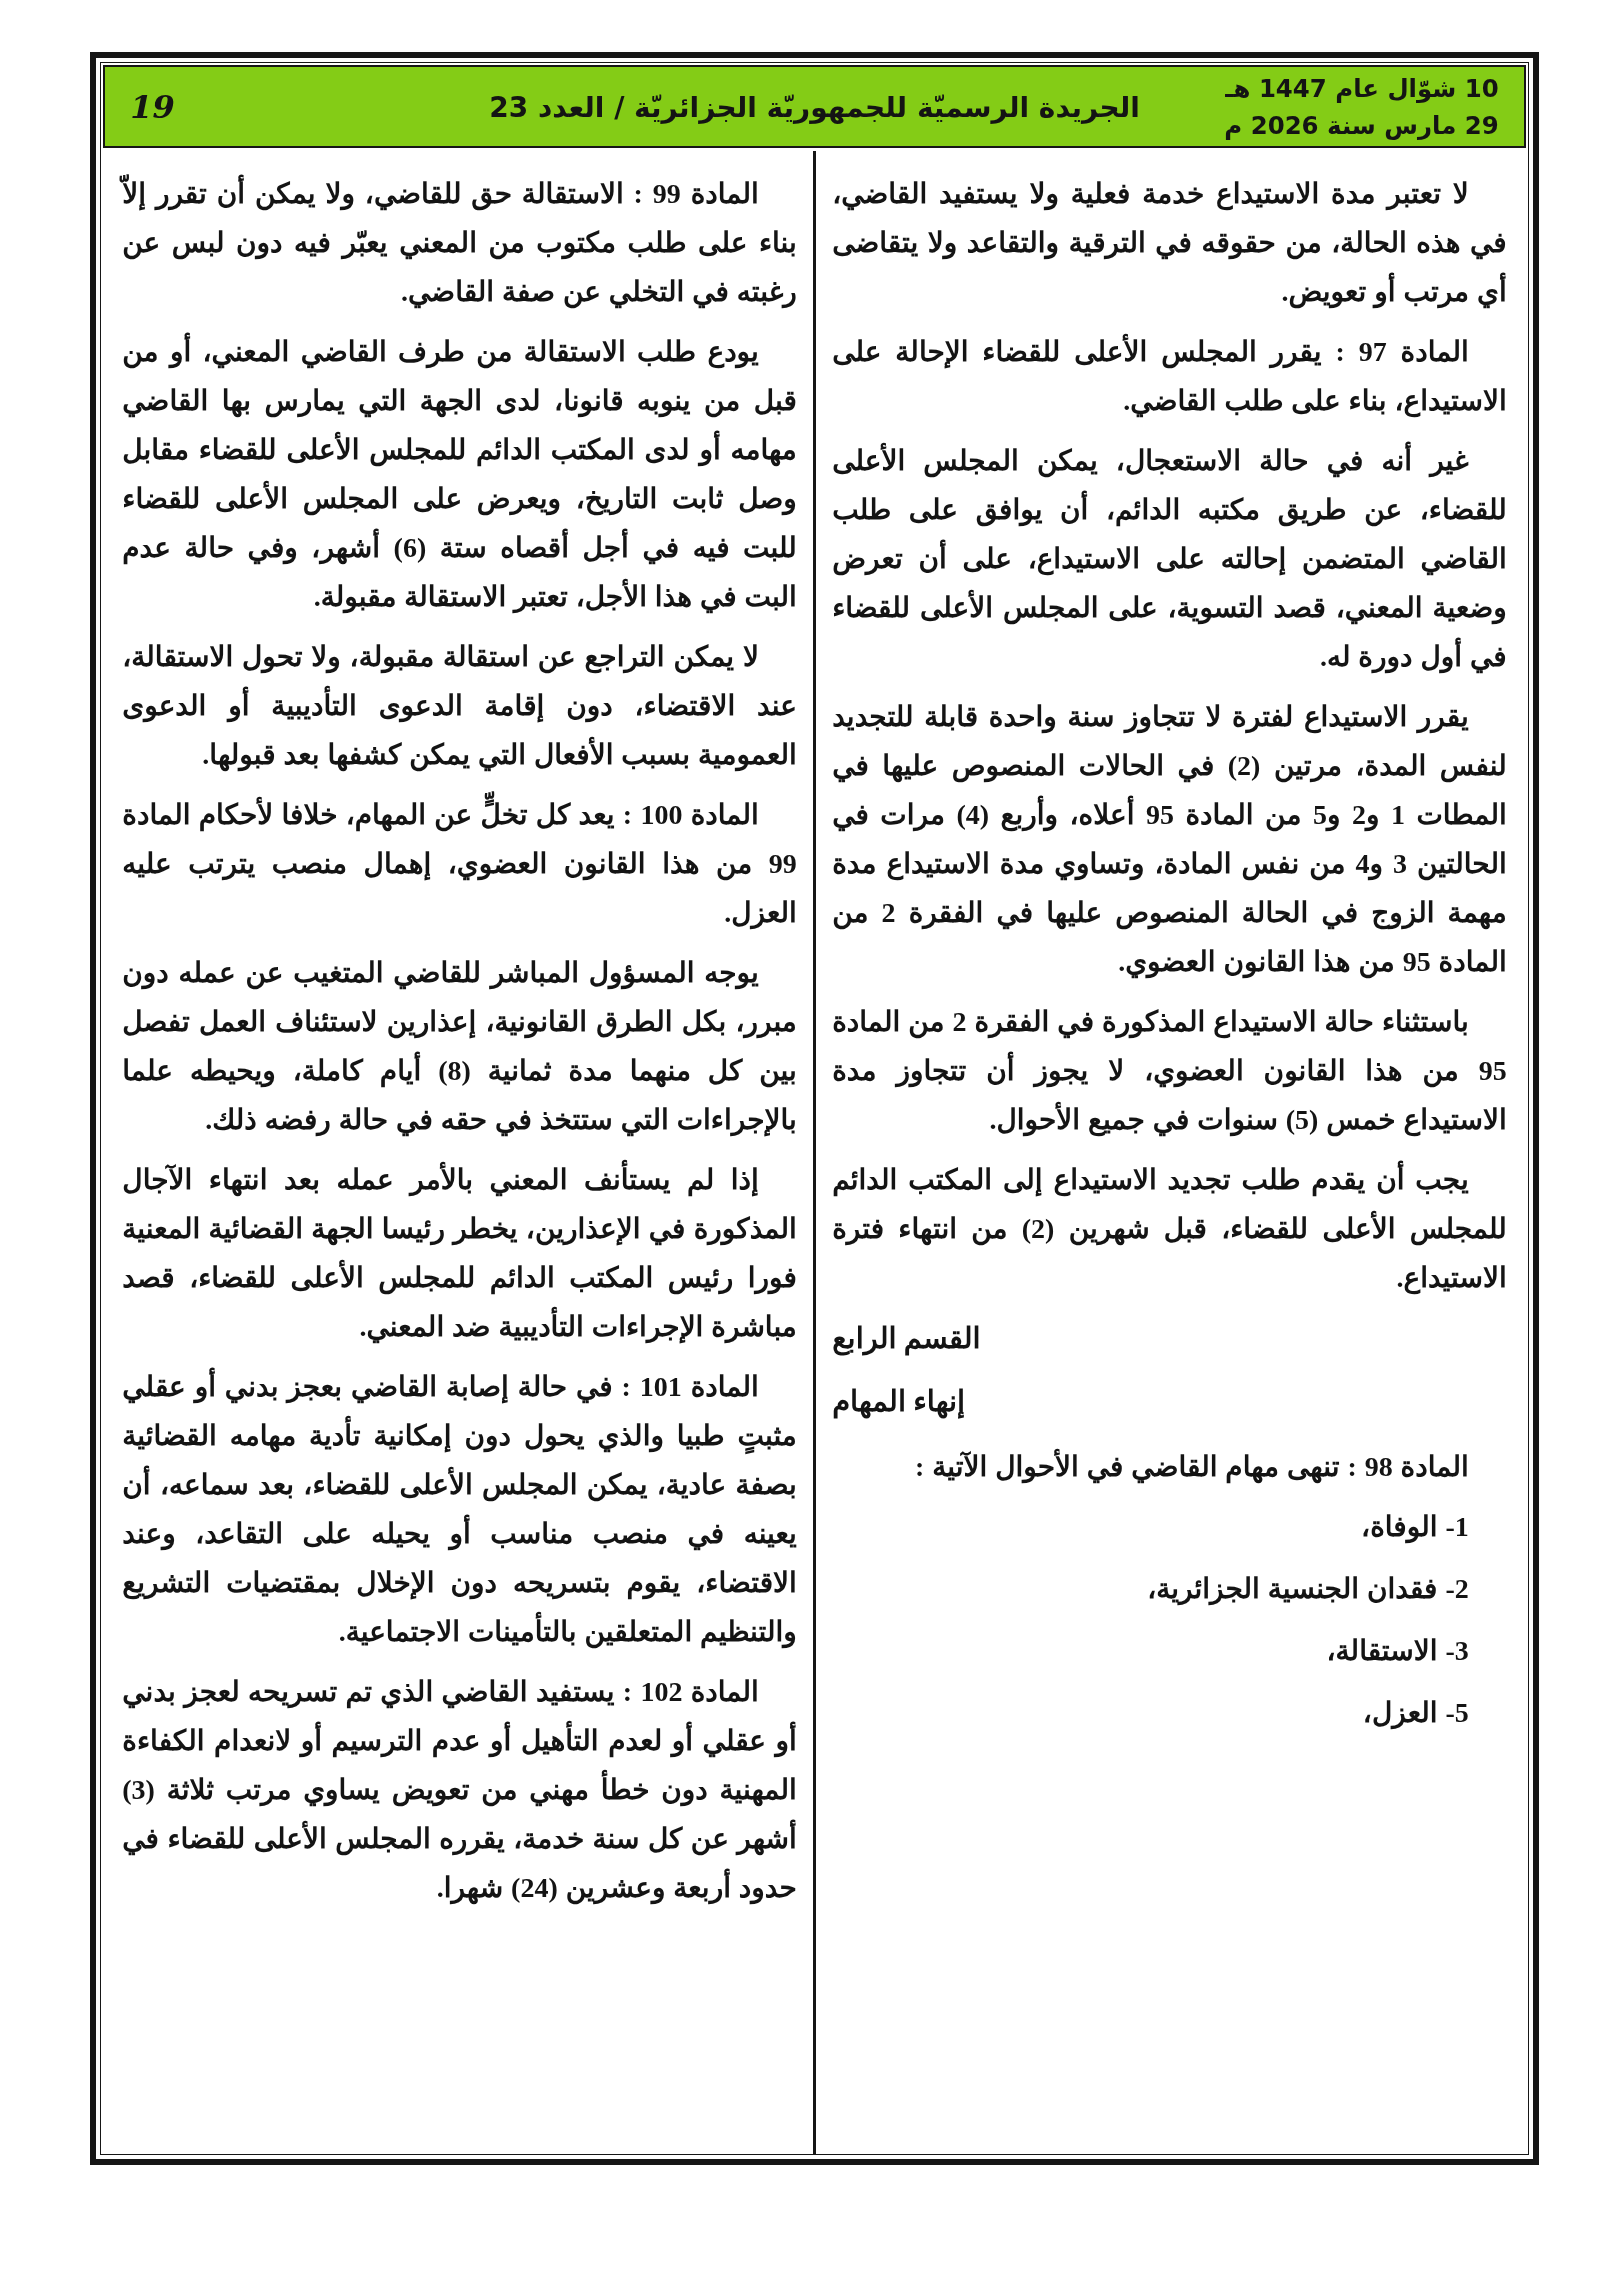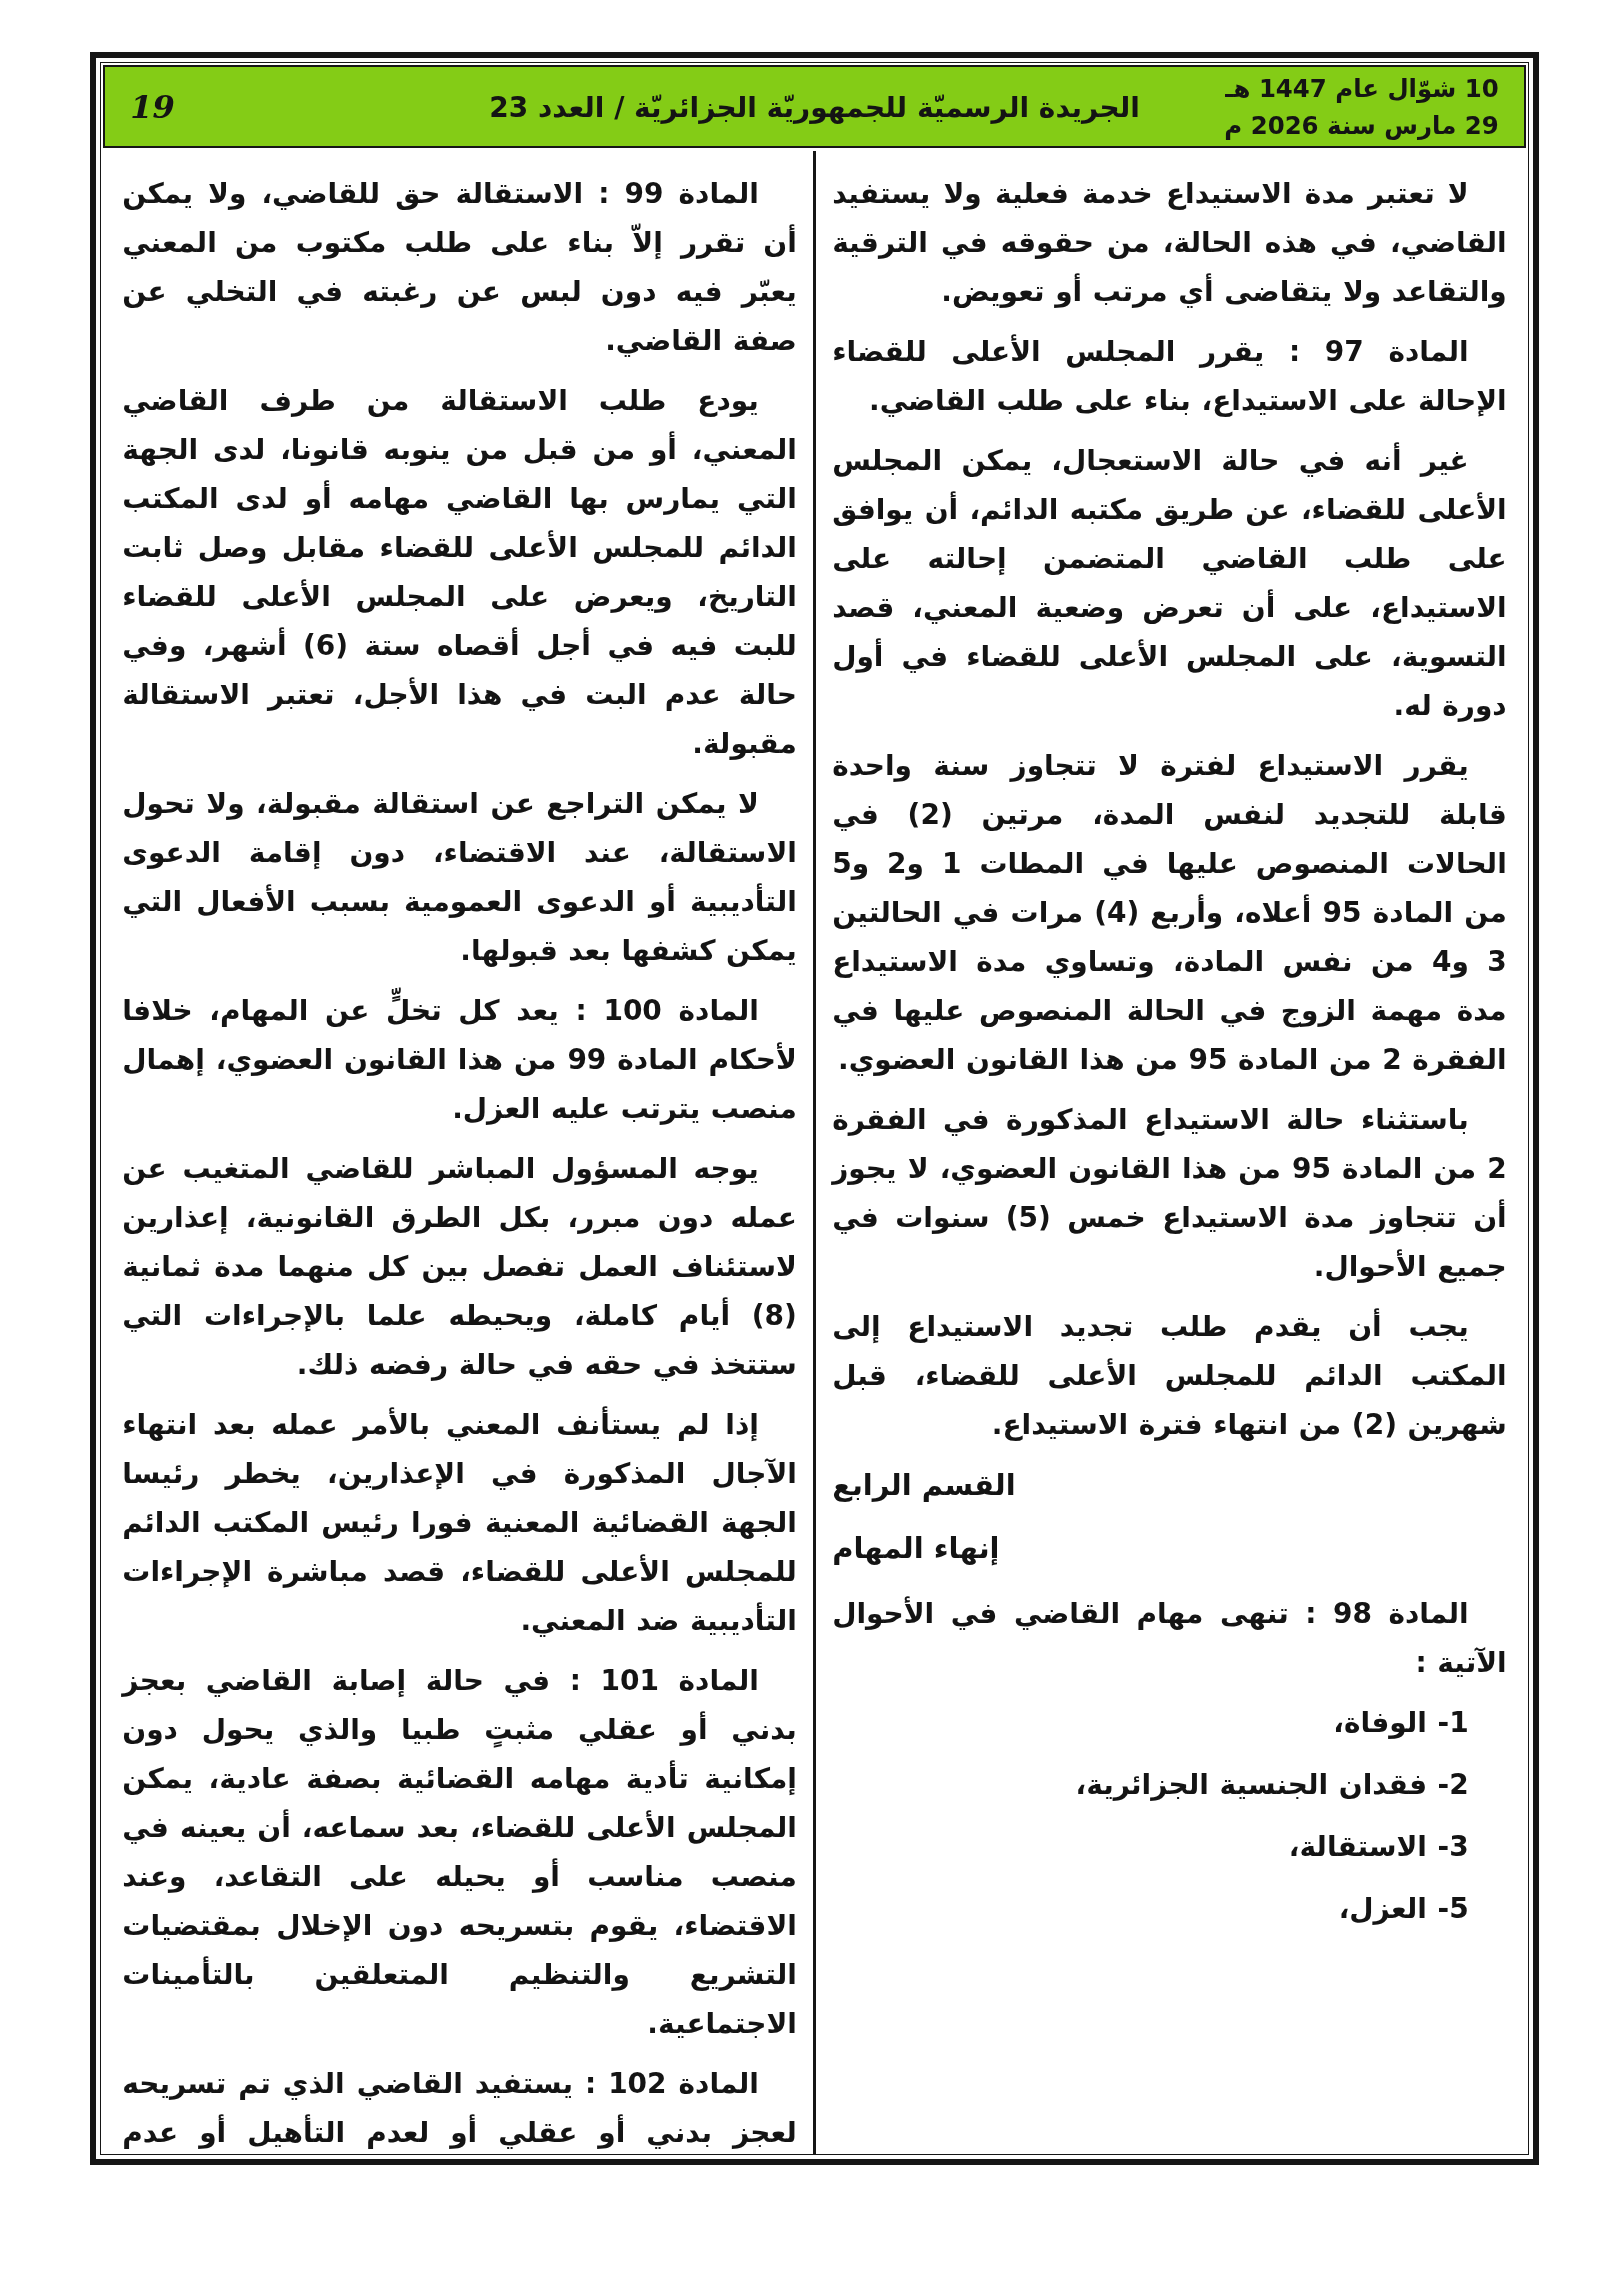--- a/index.html
+++ b/index.html
@@ -30,21 +30,21 @@
   }
   .page-number{
     margin-right:auto; 
     font-family:"DejaVu Serif",serif;font-size:32px;font-style:italic;
   }
   .content{
     flex:1 1 auto;display:flex;flex-direction:row;align-items:stretch;
     padding:0 5.4px;min-height:0;overflow:hidden;
   }
   .column{
-    flex:1 1 0;padding:18px 16.3px 0 16.3px;box-sizing:border-box;min-width:0;
+    flex:1 1 0;padding:18px 16.3px 0 16.3px;box-sizing:border-box;min-width:0;font-family:Liberation Serif, serif;
   }
   .divider{flex:0 0 2.7px;background:#161616;}
   .para{
     margin:0 0 11px 0;font-size:28px;line-height:49px;
     text-align:justify;text-indent:38px;word-spacing:0.9px;
   }
   .para.item{margin-bottom:12.7px;}
   .article-label{font-size:28px;}
   .section-heading{
     text-align:left;font-size:29px;line-height:45px;

